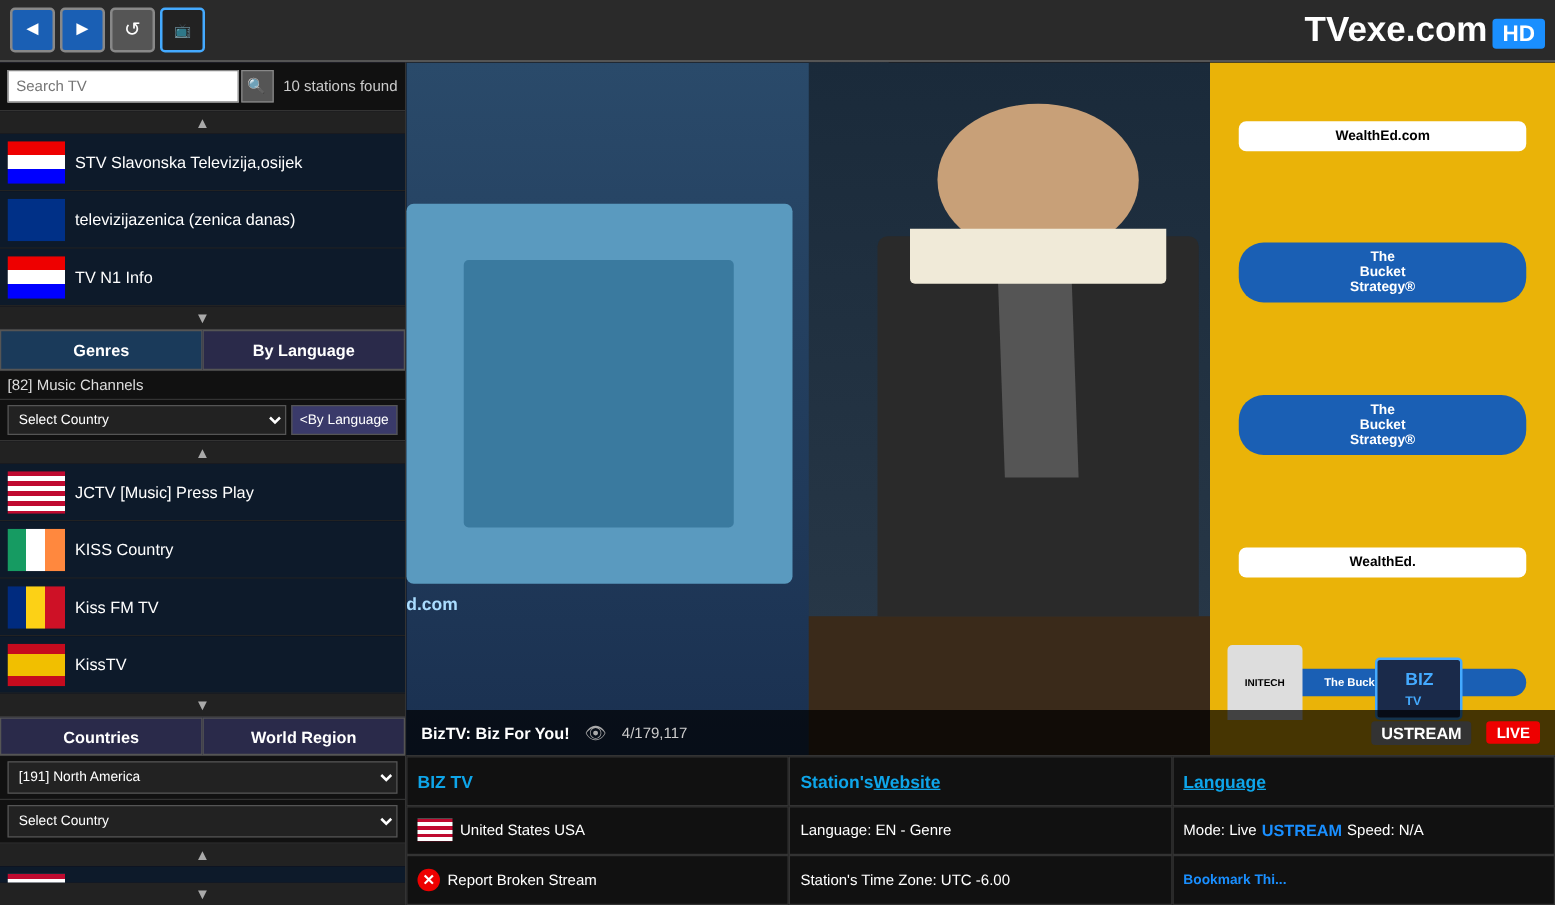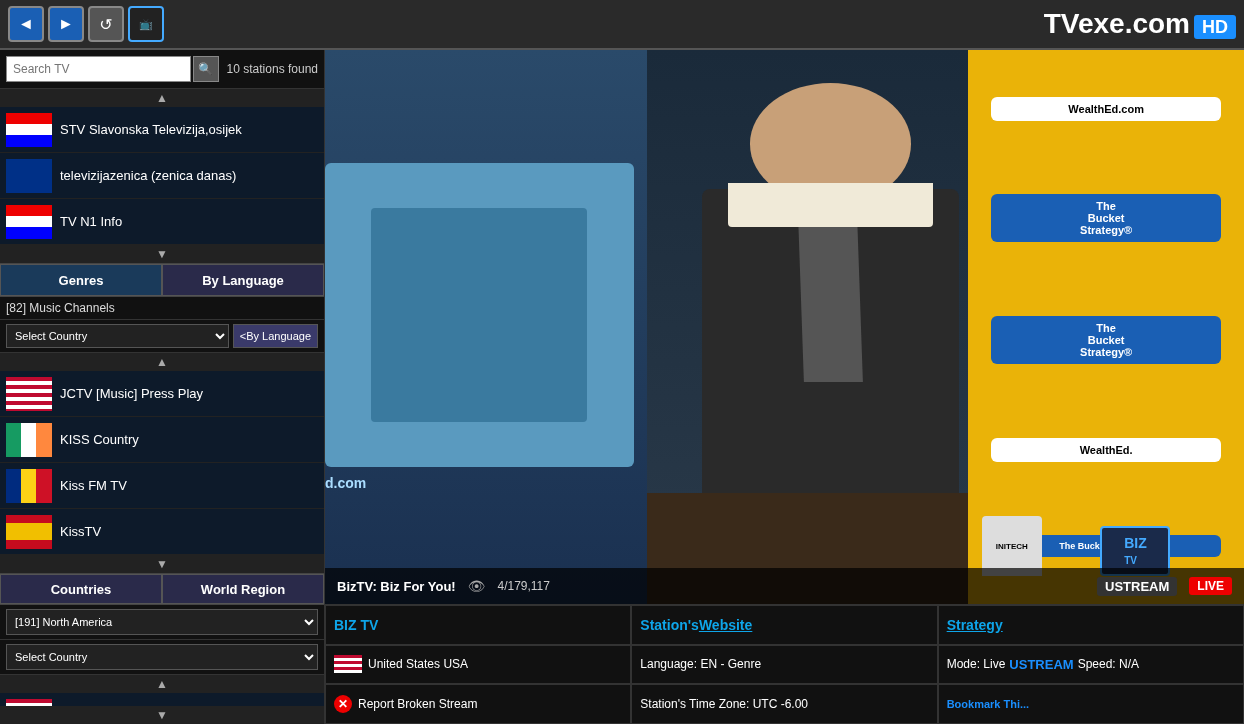--- a/index.html
+++ b/index.html
@@ -322,21 +322,21 @@
       background: #fff;
       border-radius: 6px;
       padding: 6px 10px;
       color: #000;
       font-size: 11px;
       font-weight: bold;
       text-align: center;
       width: 90%;
       margin: 3px 0;
     }
-    .brand-block.blue-bg { background: #1a5fb4; color: #fff; }
+    .brand-block.blue-bg { background: #1a5fb4; color: #fff; border-radius: 20px; }
 
     .video-bar {
       position: absolute;
       bottom: 0; left: 0; right: 0;
       height: 36px;
       background: rgba(0,0,0,0.7);
       display: flex;
       align-items: center;
       padding: 0 12px;
       gap: 12px;
@@ -587,21 +587,21 @@
     <div class="info-panel">
 
       <div class="info-cell header-cell">
         <span>BIZ TV</span>
       </div>
       <div class="info-cell header-cell">
         <span>Station's </span>
           <span class="underlined">Website</span>
       </div>
       <div class="info-cell header-cell">
-        <span class="underlined">Strategy</span>
+        <span class="underlined">Language</span>
       </div>
 
       <div class="info-cell">
         <div class="flag-sm usa" style="width:28px;height:18px;margin-right:6px;flex-shrink:0;"></div>
         <span>United States USA</span>
       </div>
       <div class="info-cell">
         <span>Language: EN  - Genre</span>
       </div>
       <div class="info-cell">

